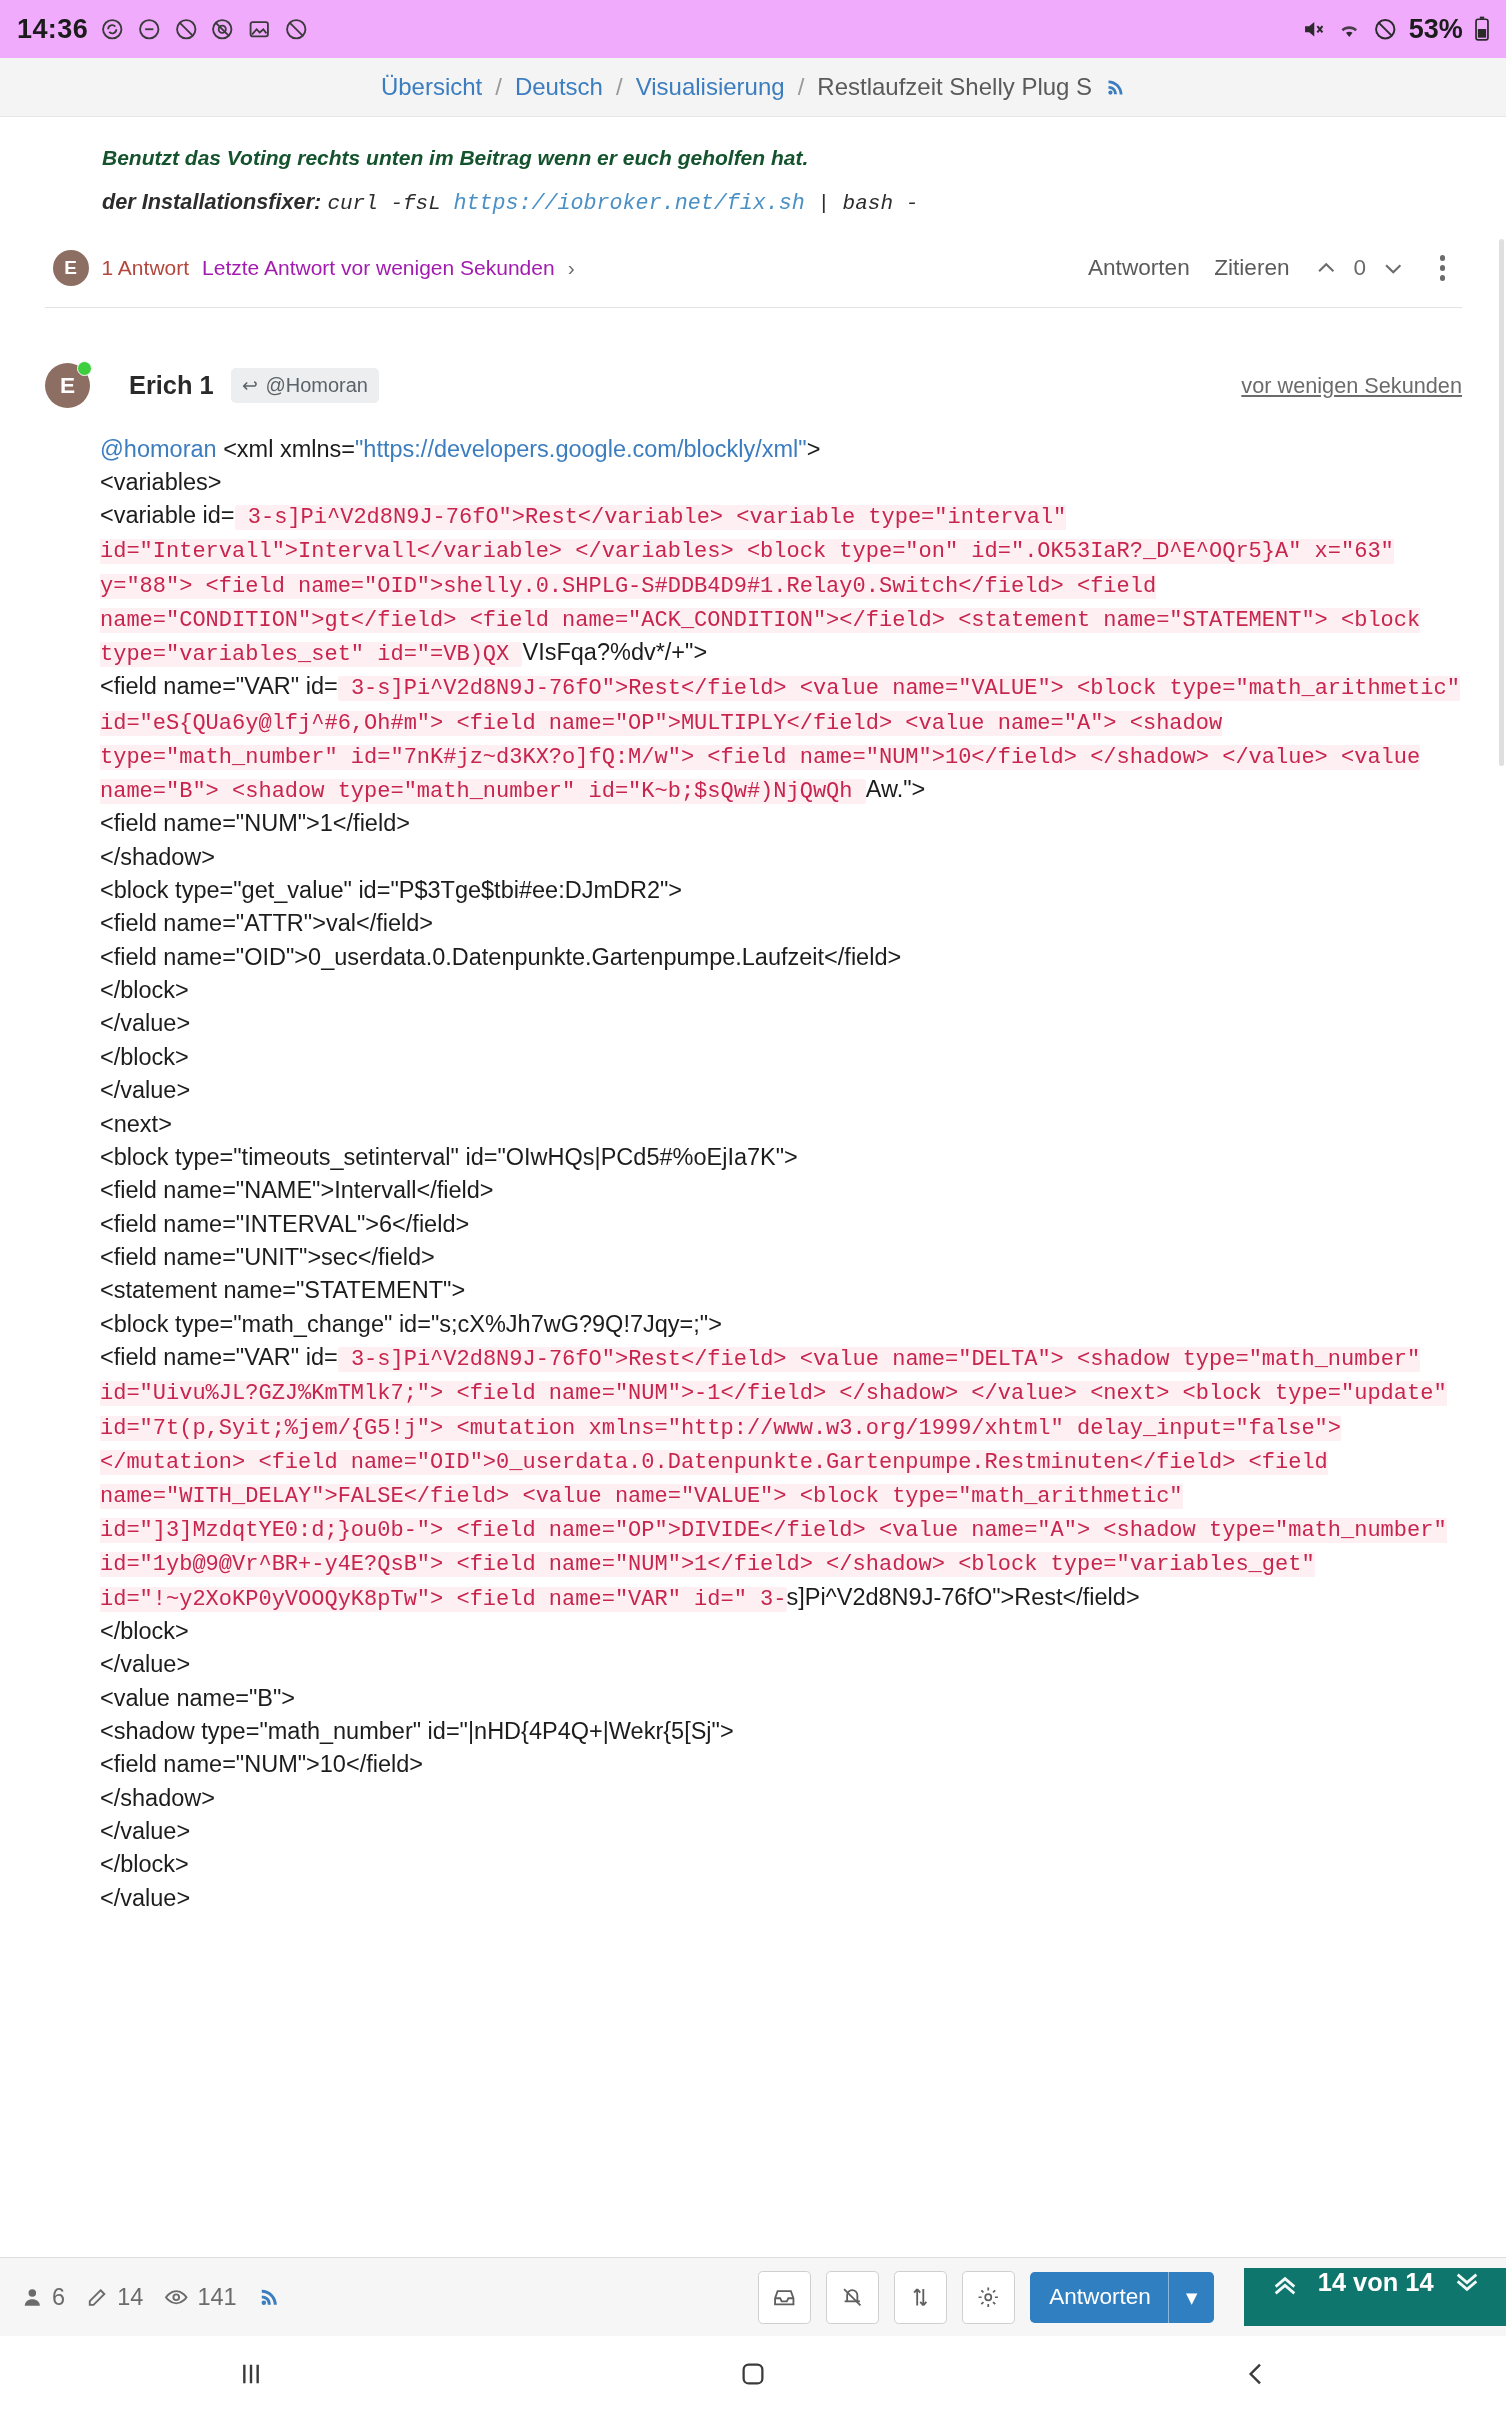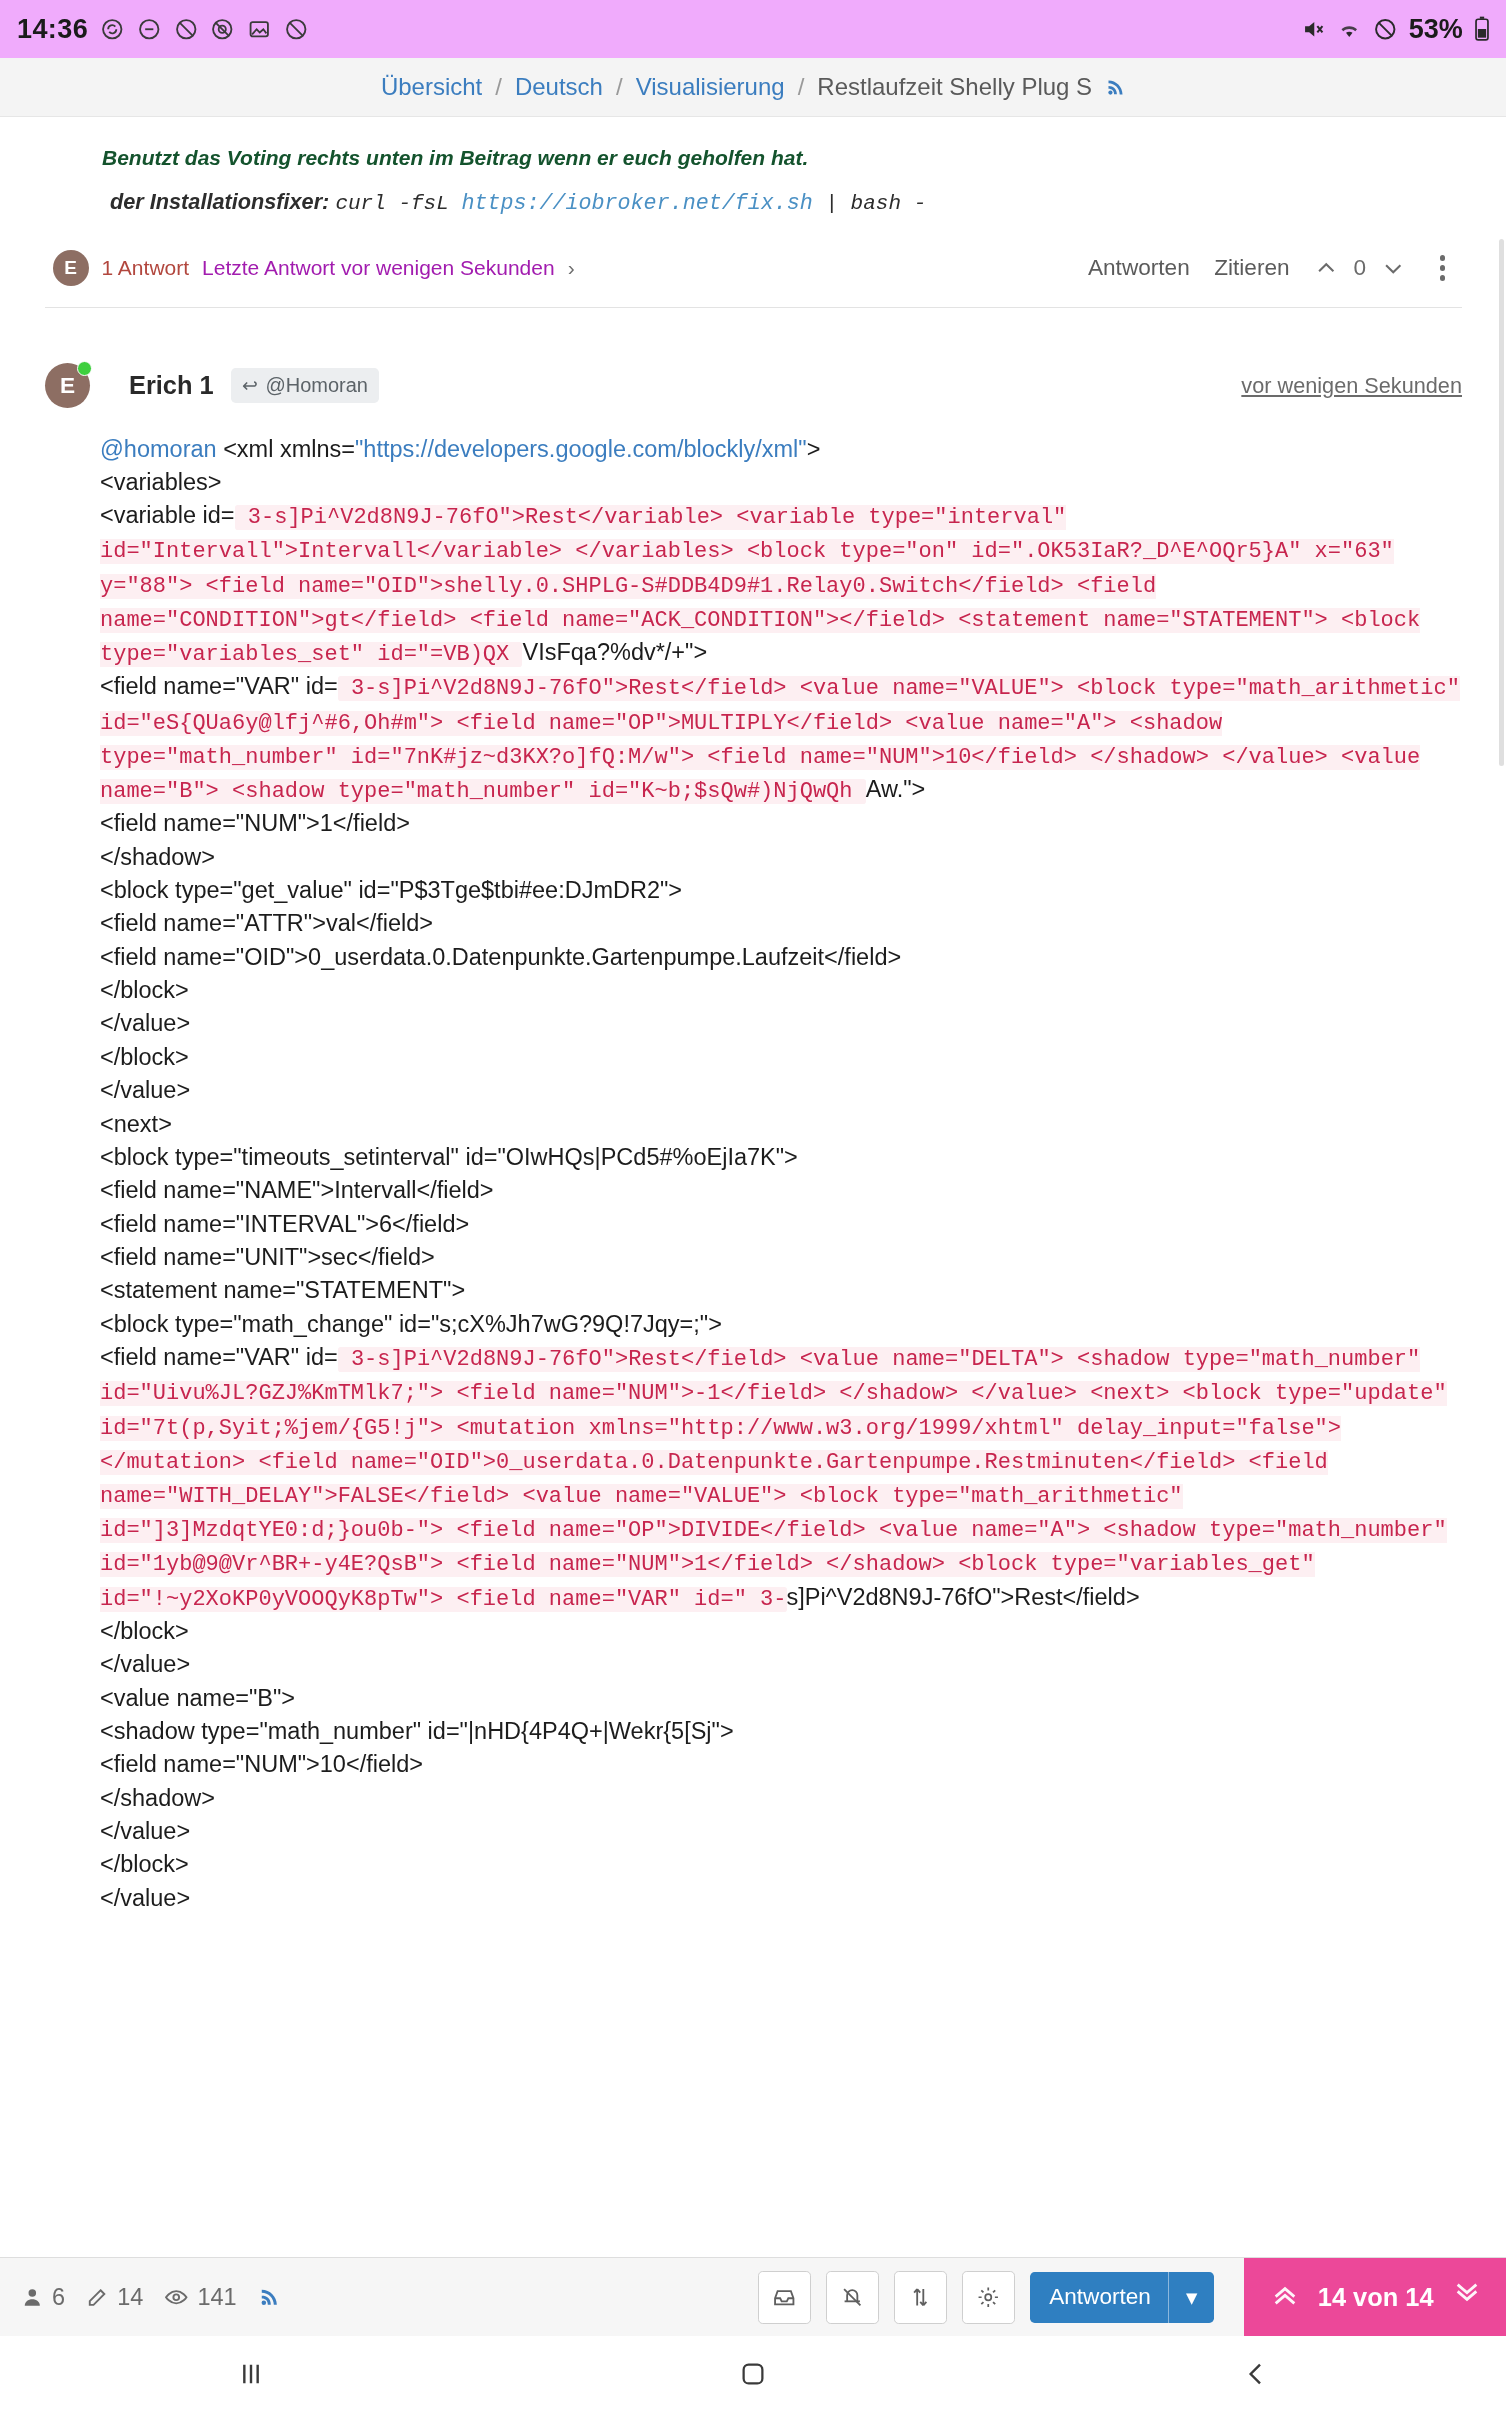--- a/index.html
+++ b/index.html
@@ -35,21 +35,21 @@
   .bc-sep{color:#9a9a9a;}
   .bc-current{color:#5a5a5a;}
 
   
   .content{
     flex:1 1 auto;background:#ffffff;position:relative;overflow:hidden;
     padding:0 0 0 0;
   }
   .pre-quote{padding:13px 55px 0 102px;}
   .note-line{font-size:21px;font-style:italic;font-weight:700;color:#14532d;margin:16px 0 19px 0;}
-  .fixer-line{font-size:21.7px;color:#2d2d2d;margin:8px;}
+  .fixer-line{font-size:21.7px;color:#2d2d2d;margin:0;}
   .fixer-line b{font-style:italic;}
   .fixer-mono{font-family:"Liberation Mono", monospace;font-style:italic;font-size:21px;}
   .fixer-link{color:#4a90c4;font-family:"Liberation Mono", monospace;font-style:italic;}
 
   
   .reply-bar{
     margin:34px 45px 0 45px;padding:0 7.5px 21px 7.5px;
     display:flex;align-items:center;justify-content:space-between;
     border-bottom:0.9px solid #e3e3e3;
   }
@@ -117,21 +117,21 @@
   }
   .btn-primary{
     background:#2f7fc1;color:#fff;border-radius:4.7px;height:51px;display:flex;align-items:center;
     font-size:22.6px;padding:0 0 0 19px;border:none;
   }
   .btn-primary .split{
     border-left:0.9px solid rgba(255,255,255,.45);margin-left:17px;padding:0 17px;height:51px;
     display:flex;align-items:center;
   }
   .pager{
-    display:flex;align-items:center;gap:17px;background:#ec4899;color:#fff;height:79px;
+    display:flex;align-items:flex-start;gap:17px;background:#0f766e;color:#fff;height:58px;
     margin:0 -21px 0 15px;padding:0 24.5px;font-size:25.4px;font-weight:600;
   }
   .pager .chev{font-size:28px;opacity:.95;}
 
   
   .navbar{
     flex:0 0 75px;height:75px;background:#ffffff;display:flex;align-items:center;
     justify-content:space-around;color:#3a3a3a;
   }
   .nav-ic{display:flex;align-items:center;justify-content:center;width:113px;height:75px;}

